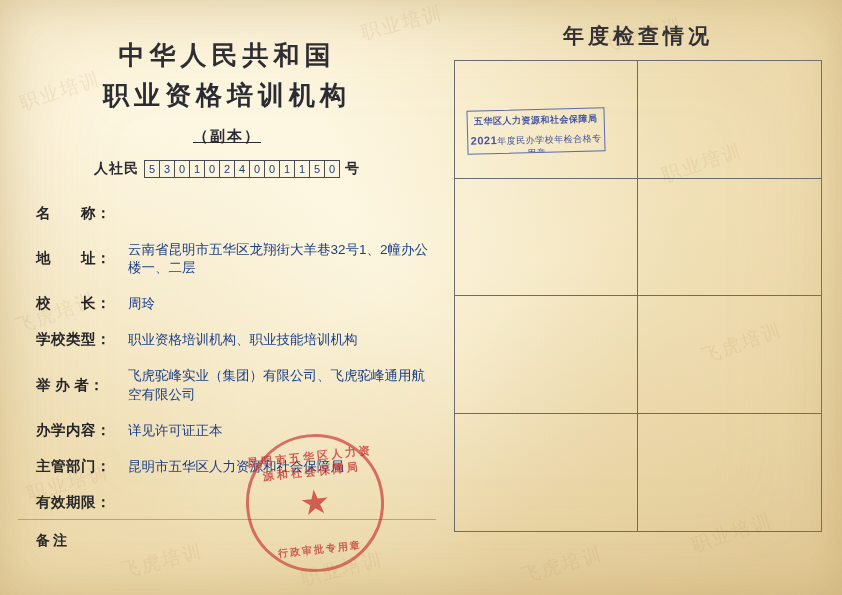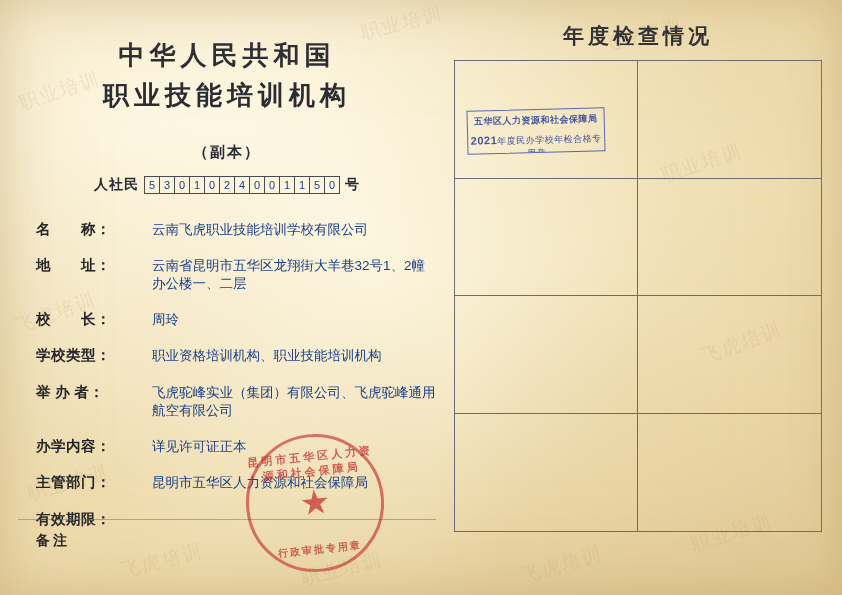--- a/index.html
+++ b/index.html
@@ -65,22 +65,23 @@
     font-weight: bold;
     letter-spacing: 5px;
     color: #2b2b33;
     line-height: 1.55;
     font-family: "Liberation Serif", "DejaVu Serif", serif;
   }
   .title-sub {
     font-size: 15px;
     color: #2b2b33;
     letter-spacing: 2px;
-    margin-top: 26px;
-    font-weight: bold;
+    margin-top: 10px;
+    font-weight: bold;
+    text-decoration: underline;
   }
 
   .license-no {
     margin-top: 14px;
     text-align: center;
     font-size: 14px;
     color: #2b2b33;
     display: flex;
     justify-content: center;
     align-items: center;
@@ -103,24 +104,23 @@
   }
   .no-boxes .cell:last-child { border-right: none; }
   .license-no .tail { letter-spacing: 1px; font-weight: bold; }
 
   .fields {
     margin-top: 26px;
     padding-left: 18px;
   }
   .field-row {
     display: flex;
-    align-items: flex-start;
+    align-items: center;
     margin-bottom: 17px;
     font-size: 14px;
-    gap: 24px;
   }
   .field-label {
     width: 92px;
     flex: 0 0 92px;
     color: #232327;
     font-weight: bold;
     letter-spacing: 0.5px;
     font-size: 14.5px;
   }
   .field-value {
@@ -270,21 +270,21 @@
       <div class="watermark" style="left: 700px; top: 330px; transform: rotate(-20deg);">飞虎培训</div>
       <div class="watermark" style="left: 660px; top: 150px; transform: rotate(-18deg);">职业培训</div>
       <div class="watermark" style="left: 600px; top: 22px; transform: rotate(-14deg);">飞虎培训</div>
       <div class="watermark" style="left: 360px; top: 10px; transform: rotate(-14deg);">职业培训</div>
     </div>
 
   <div class="left-panel">
 
     <div class="title-block">
       <div class="title-line1">中华人民共和国</div>
-      <div class="title-line2">职业技能培训机构</div>
+      <div class="title-line2">职业资格培训机构</div>
       <div class="title-sub">（副本）</div>
     </div>
 
     <div class="license-no">
       <span class="lead">人社民</span>
       <span class="no-boxes" id="license-boxes">
           <span class="cell">5</span>
           <span class="cell">3</span>
           <span class="cell">0</span>
           <span class="cell">1</span>
@@ -297,21 +297,20 @@
           <span class="cell">1</span>
           <span class="cell">5</span>
           <span class="cell">0</span>
         </span>
       <span class="tail">号</span>
     </div>
 
     <div class="fields" id="field-list">
         <div class="field-row">
           <div class="field-label">名　　称：</div>
-          <div class="field-value">云南飞虎职业技能培训学校有限公司</div>
         </div>
         <div class="field-row">
           <div class="field-label">地　　址：</div>
           <div class="field-value">云南省昆明市五华区龙翔街大羊巷32号1、2幢办公楼一、二层</div>
         </div>
         <div class="field-row">
           <div class="field-label">校　　长：</div>
           <div class="field-value">周玲</div>
         </div>
         <div class="field-row">

